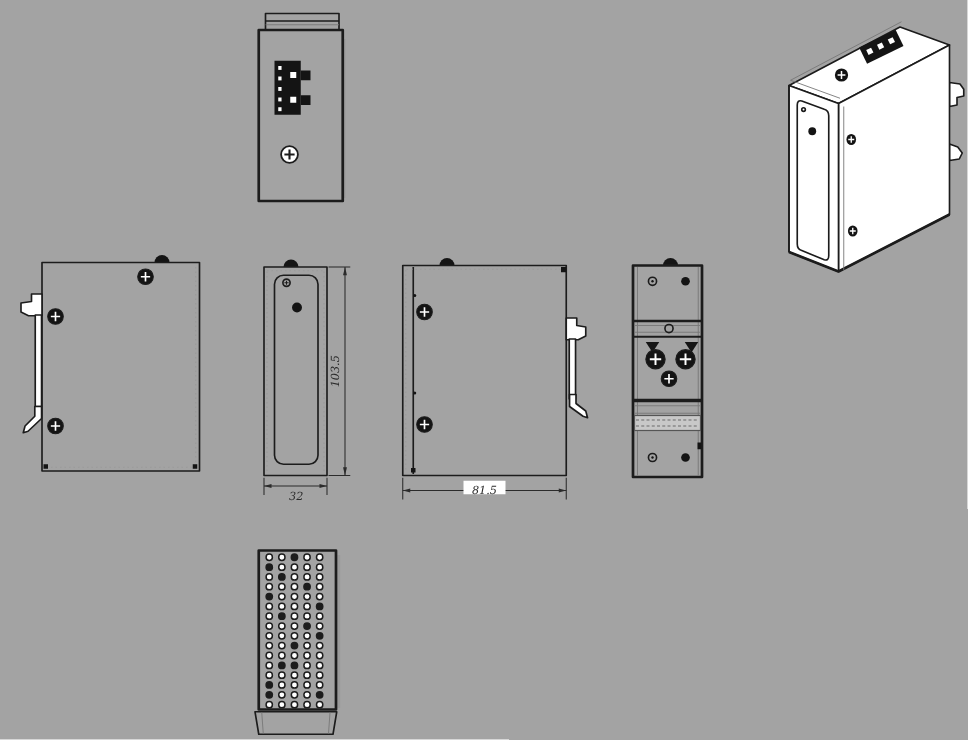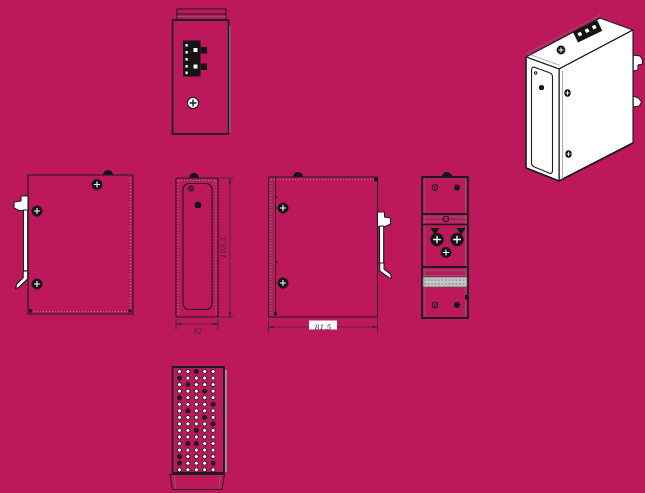--- a/index.html
+++ b/index.html
@@ -1,19 +1,19 @@
 <!DOCTYPE html>
 <html><head>
 <meta charset="utf-8">
 <style>
   html,body{margin:0;padding:0;background:#ffffff;}
   #stage{
     position:relative;
     width:645px;height:493px;
-    background:#be185d;
+    background:#a3a3a3;
     font-family:"DejaVu Serif", serif;
     overflow:hidden;
   }
   svg{display:block;}
   .edge{stroke:#1c1c1c;fill:none;stroke-width:1.1;stroke-linejoin:round;}
   .edge-thick{stroke:#1c1c1c;fill:none;stroke-width:1.8;stroke-linejoin:round;}
   .face{fill:#ffffff;stroke:#1c1c1c;stroke-width:1.1;stroke-linejoin:round;}
   .shadow{stroke:#9a9a9a;stroke-width:2.6;fill:none;}
   .hatch{stroke:#9a9a9a;stroke-width:0.8;stroke-dasharray:1 2;fill:none;}
   .thin{stroke:#777;stroke-width:0.6;fill:none;}

